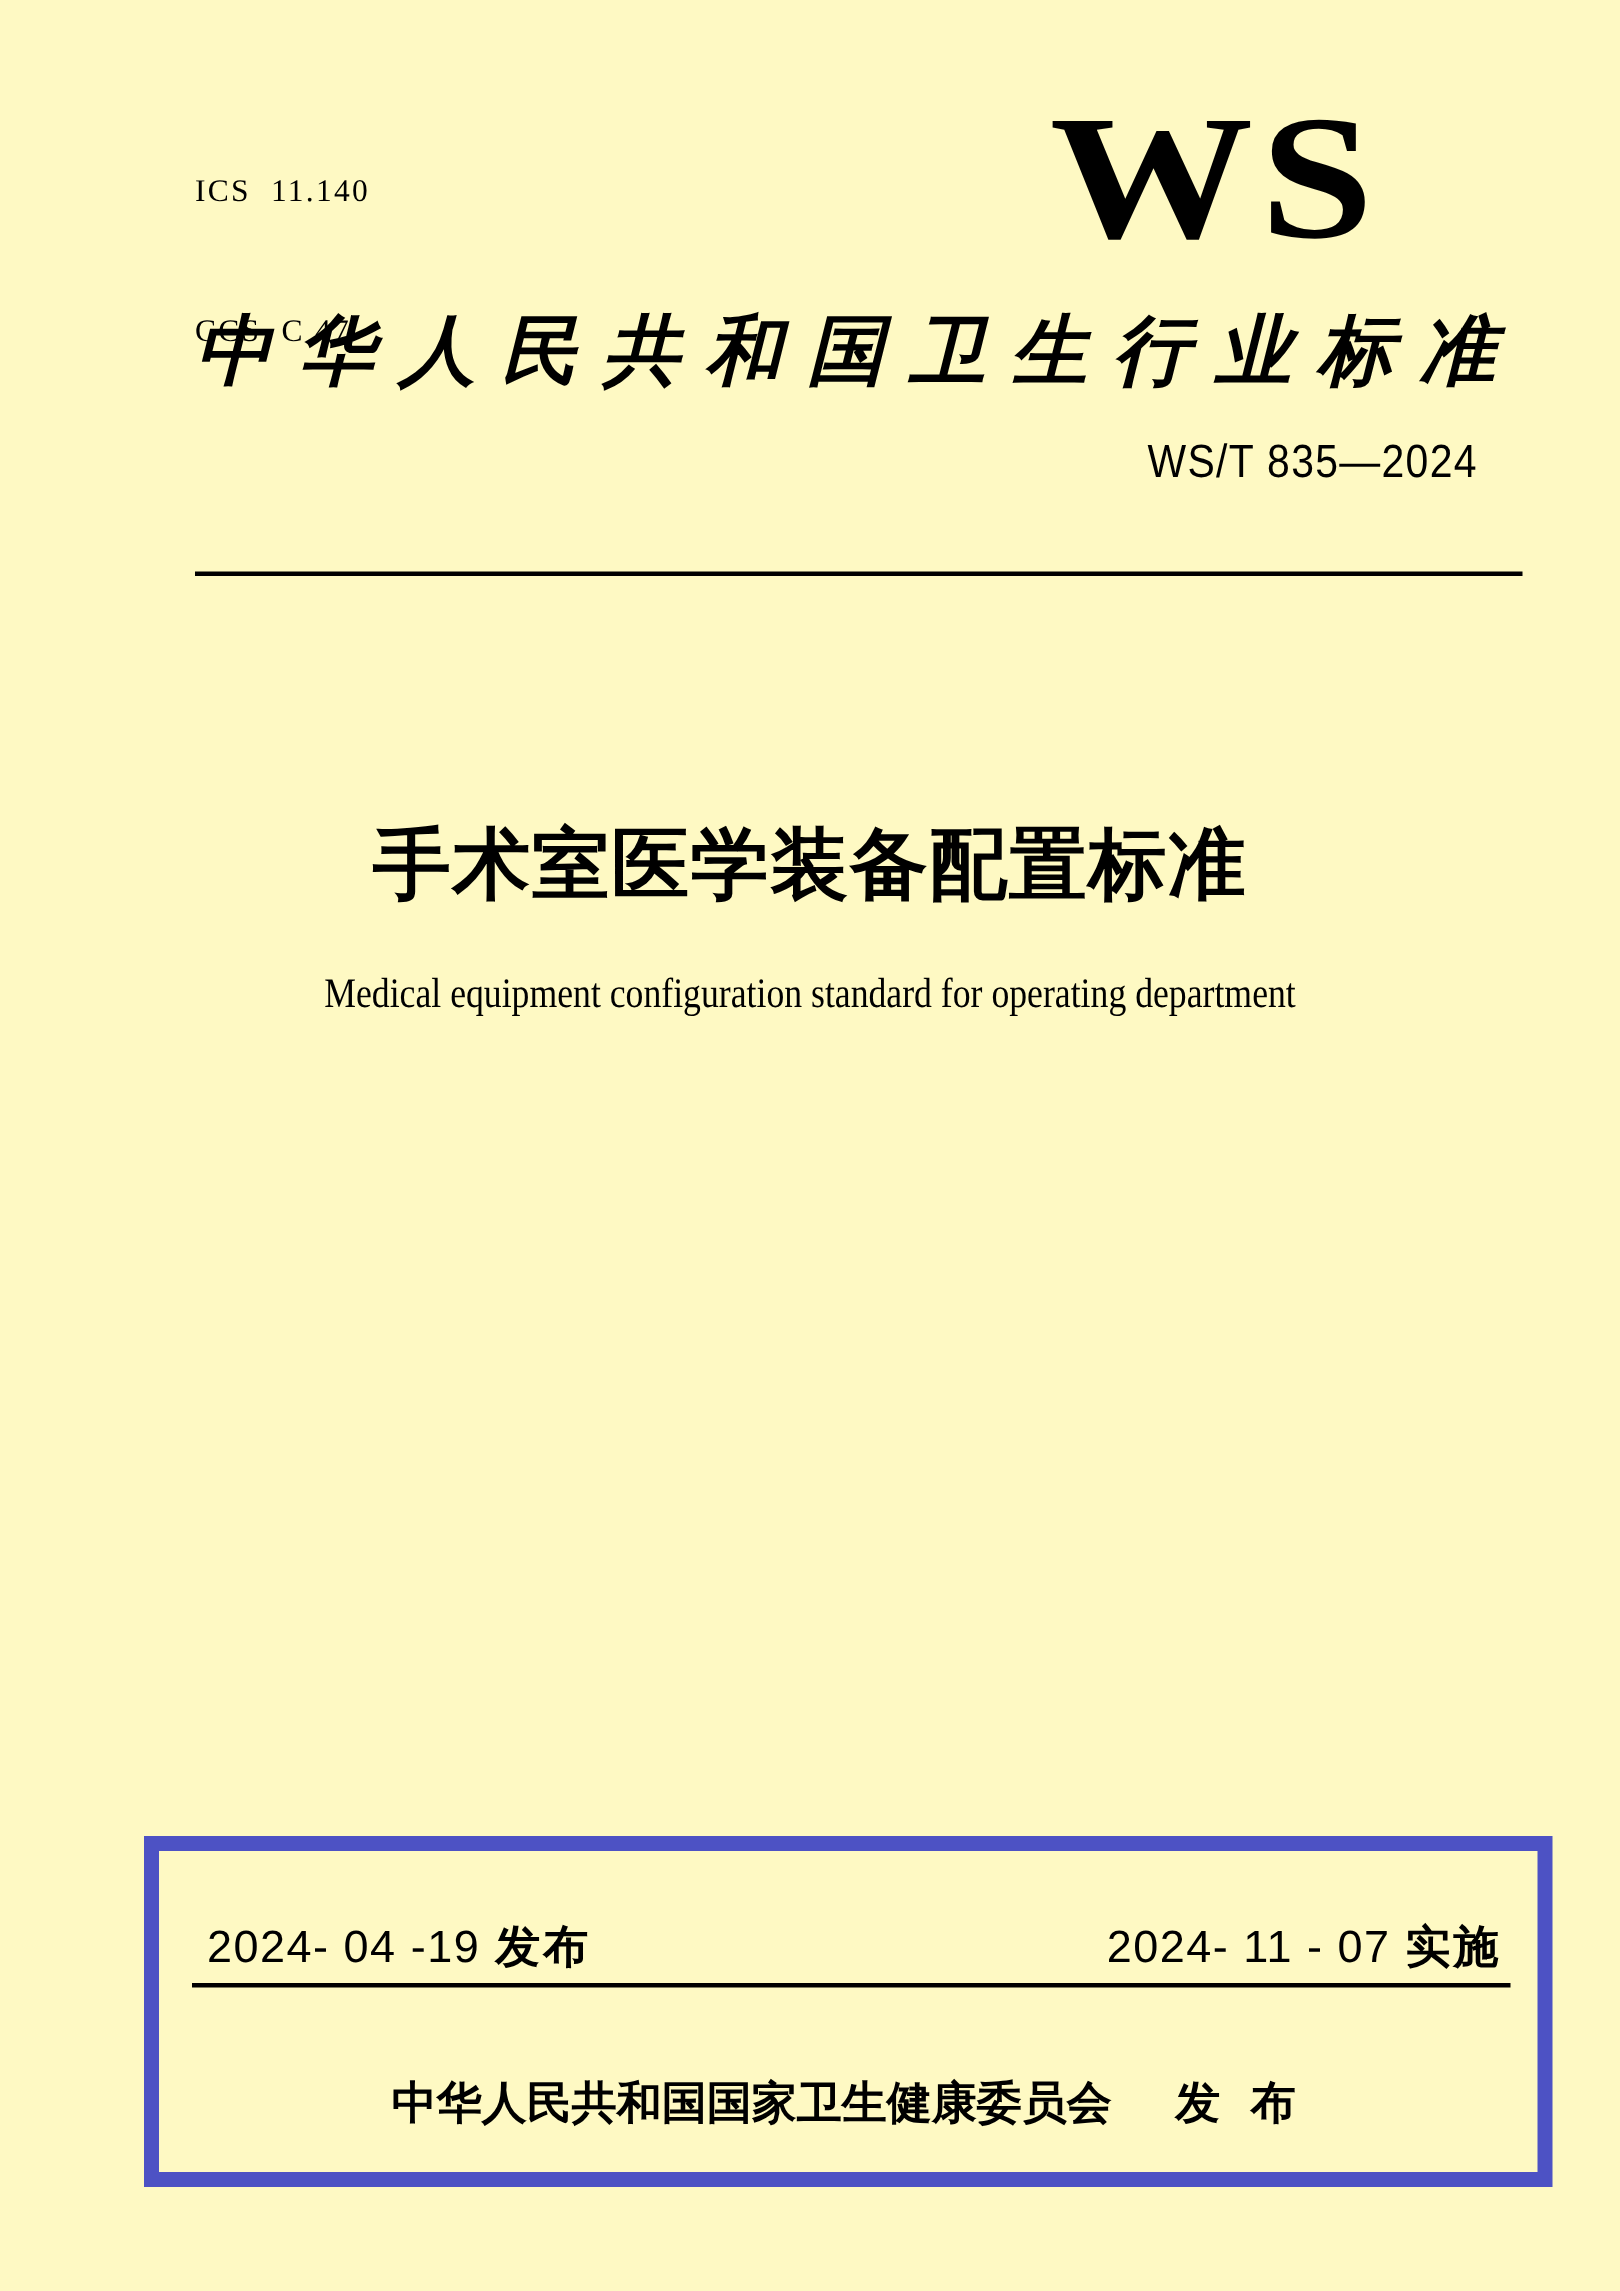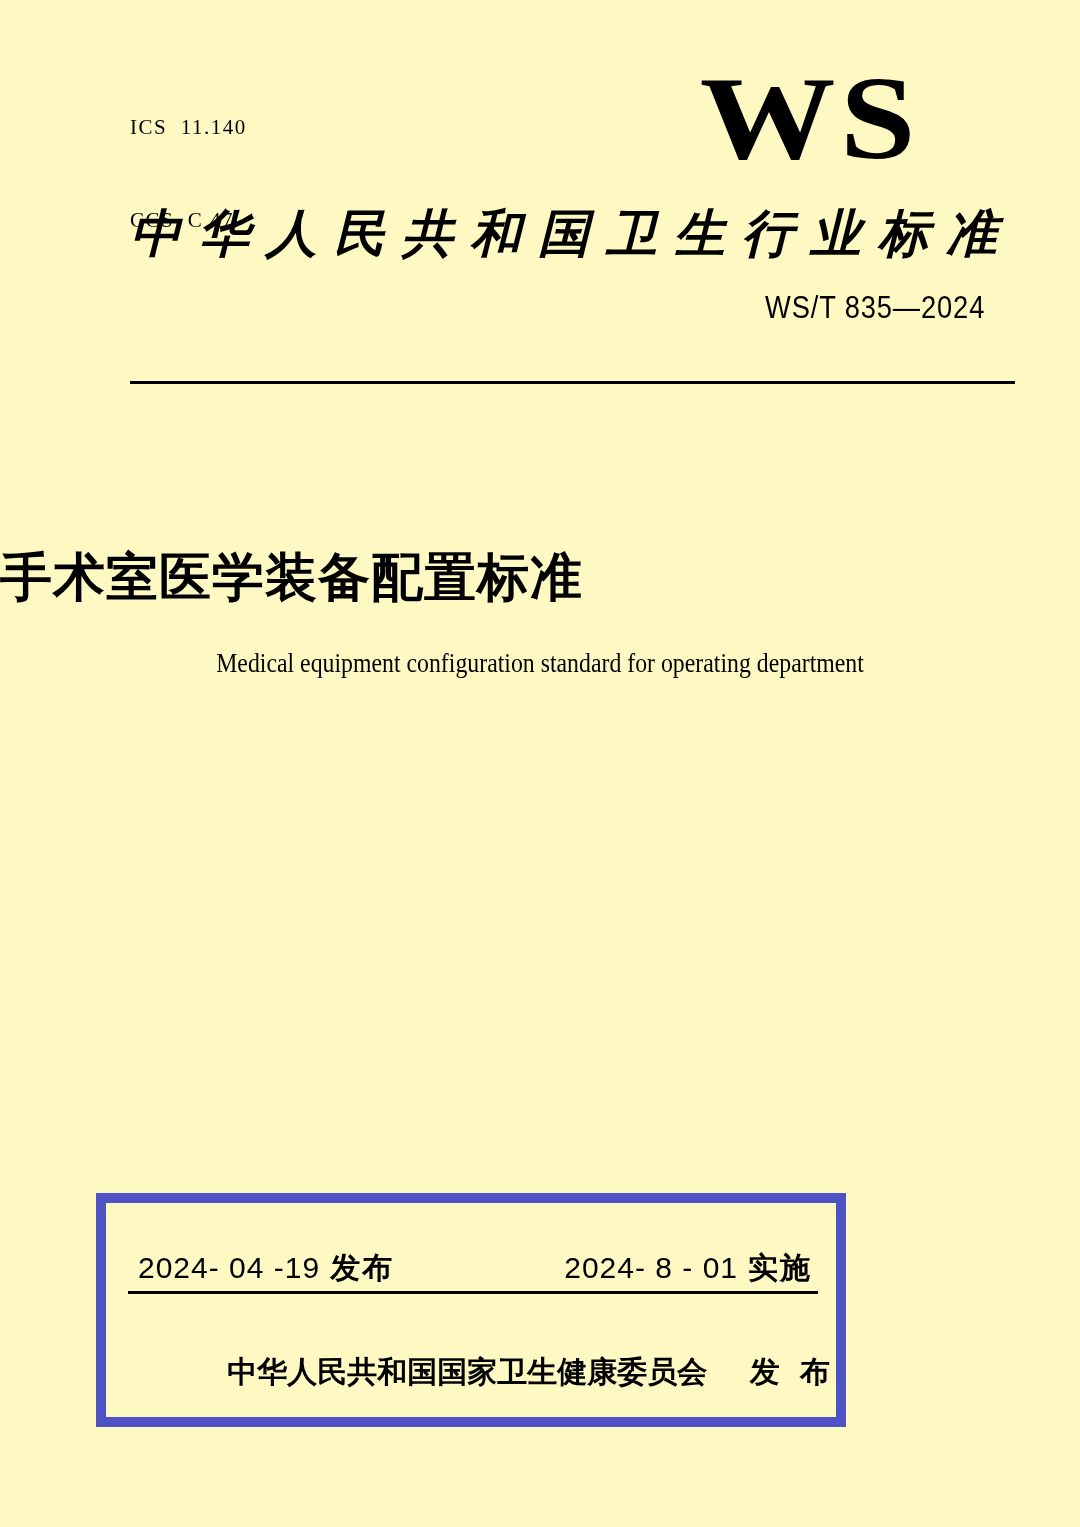--- a/index.html
+++ b/index.html
@@ -77,21 +77,21 @@
     height: 3px;
     background: #000;
   }
 
   
   .title-zh {
     position: absolute;
     left: 0;
     top: 548px;
     width: 100%;
-    text-align: left;
+    text-align: center;
     font-size: 52px;
     font-weight: 700;
     letter-spacing: 1px;
     line-height: 1.15;
   }
 
   .title-en {
     position: absolute;
     left: 0;
     top: 646px;
@@ -101,22 +101,22 @@
     font-size: 28px;
     line-height: 1.2;
     transform: scaleX(0.85);
     transform-origin: 50% 50%;
   }
 
   
   .pub-box {
     position: absolute;
     left: 96px;
-    top: 1193px;
-    width: 750px;
+    top: 1224px;
+    width: 939px;
     height: 234px;
     border: 10px solid var(--frame-blue, #4d52c4);
     box-sizing: border-box;
   }
 
   .date-row {
     position: absolute;
     left: 22px;
     right: 18px;
     top: 50px;
@@ -131,21 +131,21 @@
   }
   .date-group { display: inline-flex; align-items: baseline; }
   .date-value { letter-spacing: 1px; }
   .date-label { font-weight: 700; margin-left: 10px; letter-spacing: 2px; font-family: Liberation Serif, serif; }
 
   .publisher-row {
     position: absolute;
     left: 0;
     right: 0;
     top: 154px;
-    text-align: right;
+    text-align: center;
     font-size: 30px;
     font-weight: 700;
     line-height: 1;
     white-space: nowrap;
   }
   .publisher-action { margin-left: 34px; letter-spacing: 6px; }
 </style>
 </head>
 <body>
 
@@ -169,21 +169,21 @@
   <div class="title-en">Medical equipment configuration standard for operating department</div>
 
   <div class="pub-box">
 
     <div class="date-row">
       <span class="date-group">
         <span class="date-value">2024- 04 -19</span>
         <span class="date-label">发布</span>
       </span>
       <span class="date-group">
-        <span class="date-value">2024- 8 - 01</span>
+        <span class="date-value">2024- 11 - 07</span>
         <span class="date-label">实施</span>
       </span>
     </div>
 
     <div class="publisher-row">
       <span>中华人民共和国国家卫生健康委员会</span>
       <span class="publisher-action">发 布</span>
     </div>
 
   </div>

